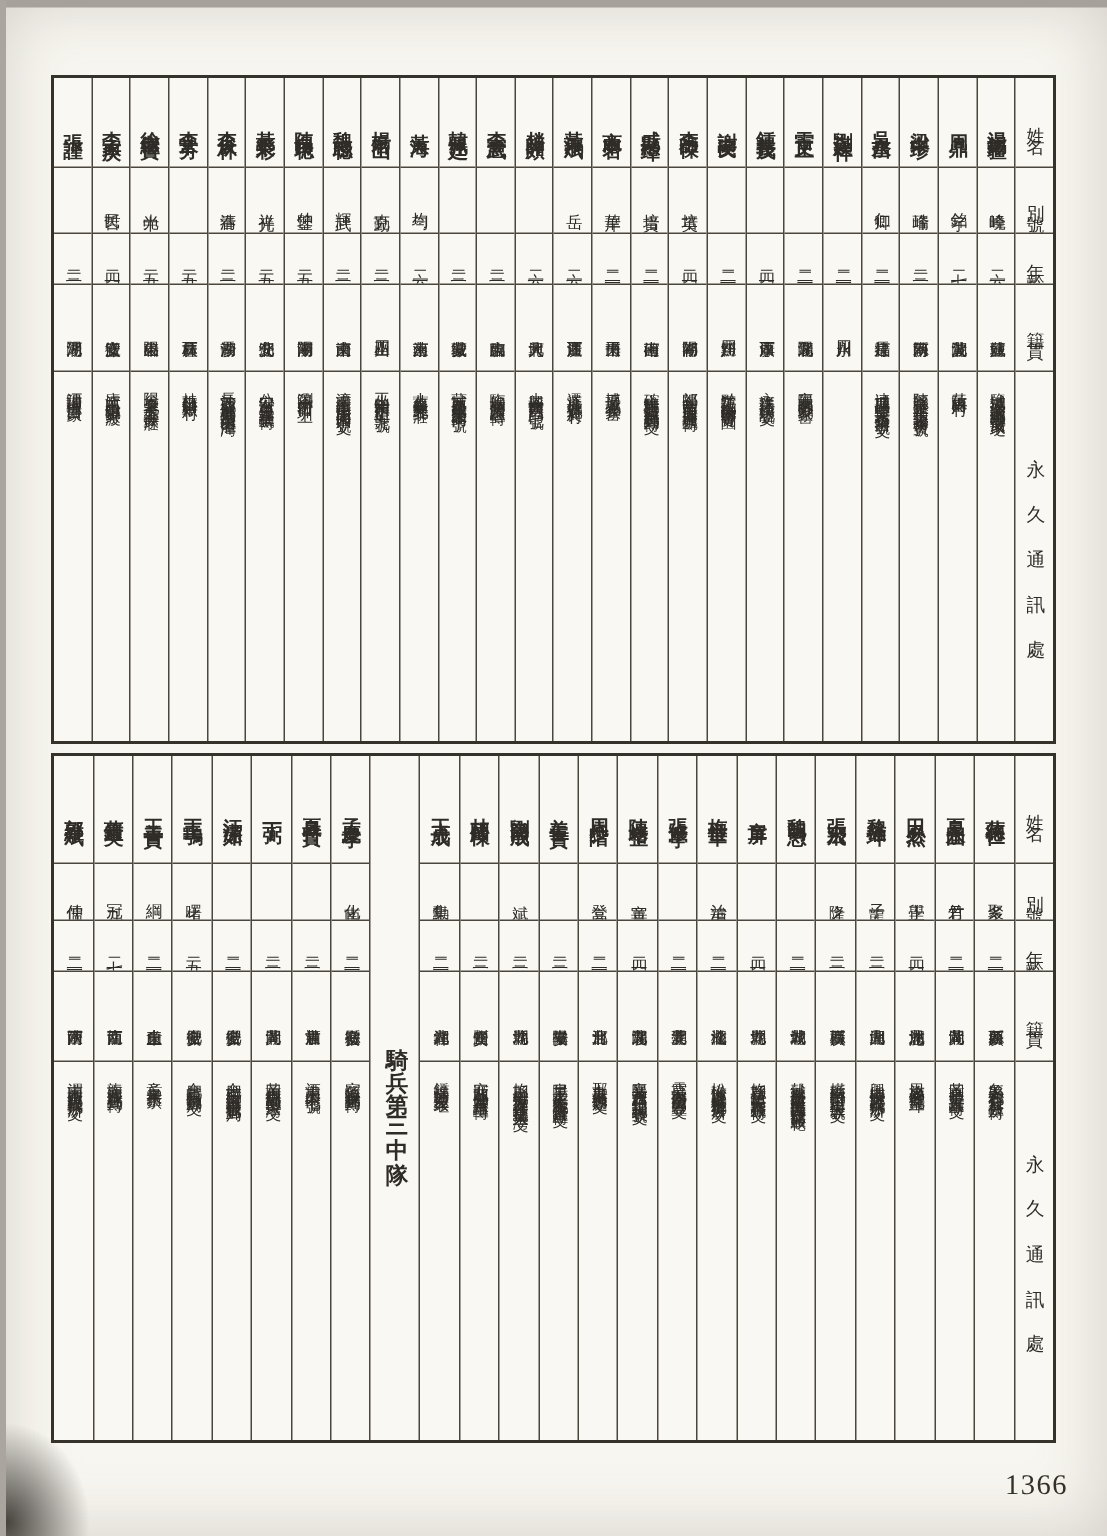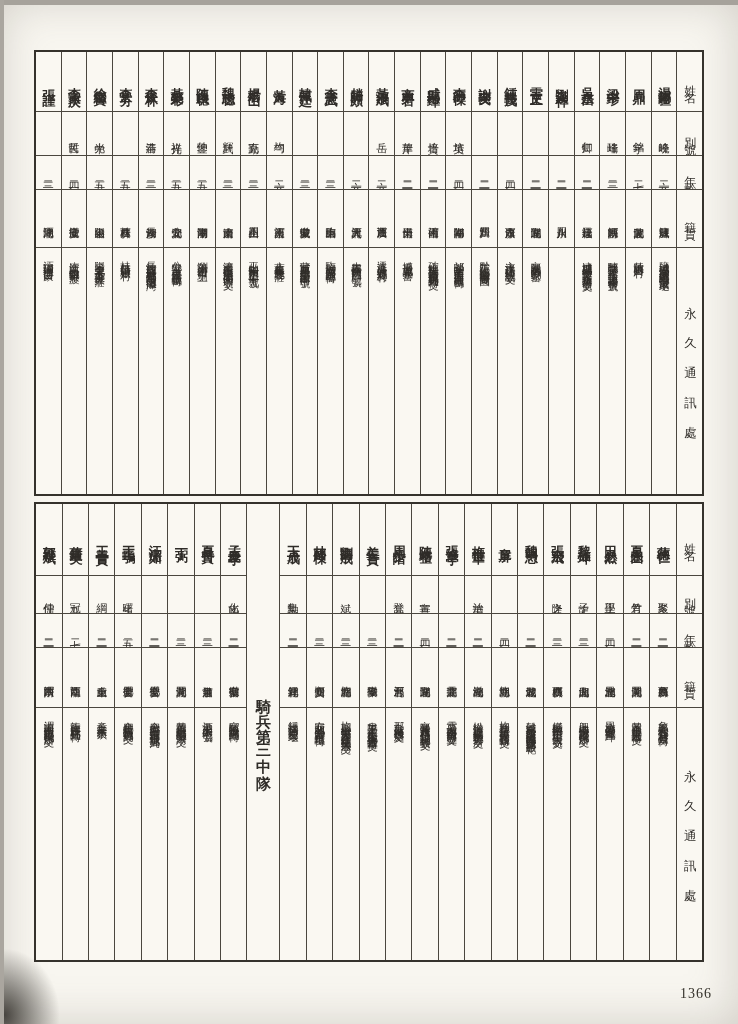--- a/index.html
+++ b/index.html
@@ -91,21 +91,21 @@
   .col.header .cell.address { align-items: center; padding-top: 0; }
   .col.header .cell.address .vtext { font-size: 12.5px; letter-spacing: 30px; }
   
   .col.section { flex: 1.25 1 0; }
   .col.section .cell.full { height: 100%; border-bottom: none; }
   .col.section .vtext { font-size: 15px; font-weight: bold; letter-spacing: 15px; }
   .page-number {
     position: absolute;
     right: 26px;
     bottom: 22px;
-    font-size: 14px;
+    font-size: 19px;
     letter-spacing: 1px;
     color: #333029;
   }
 </style>
 </head>
 <body>
 
 <div class="page">
   <section class="table t-top">
       <div class="col header">

